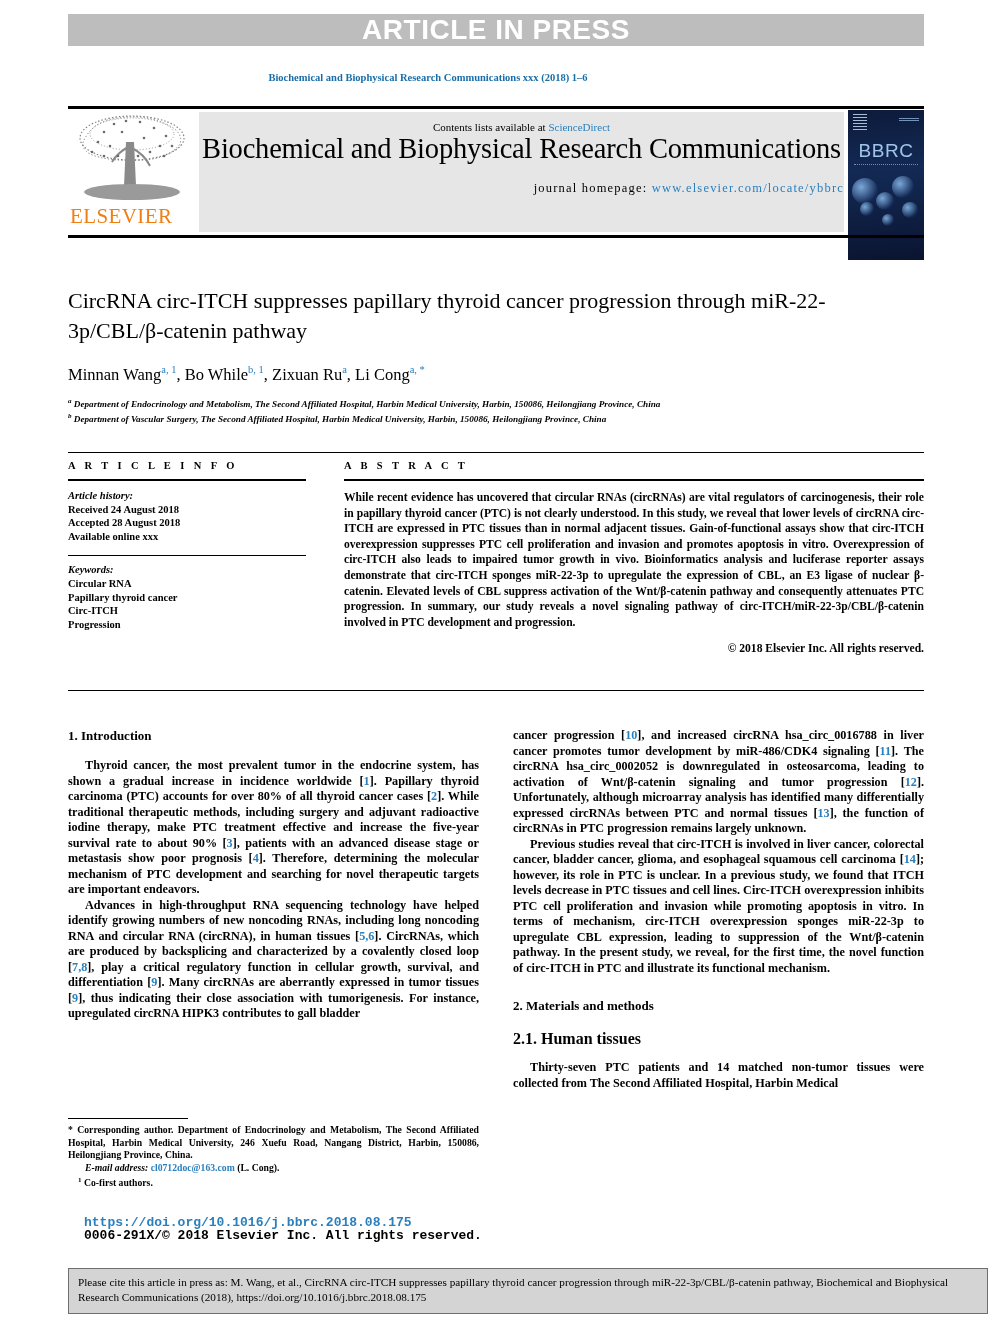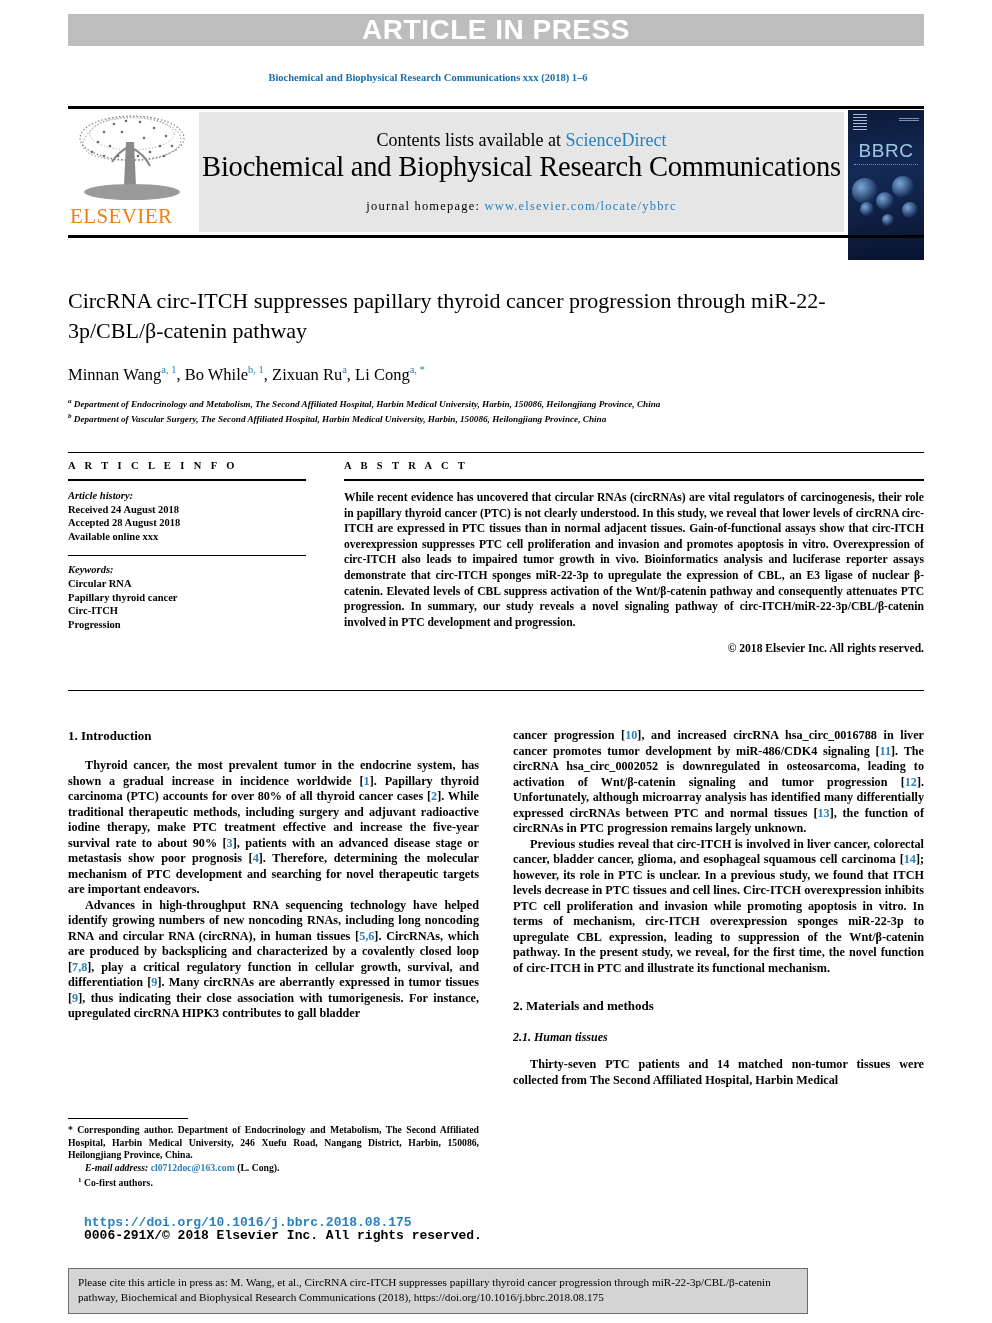--- a/index.html
+++ b/index.html
@@ -99,36 +99,37 @@
   .center-band {
     position: absolute;
     left: 131px;
     top: 6px;
     width: 645px;
     height: 120px;
     background: #e6e6e6;
     text-align: center;
   }
   .contents-line {
-    padding-top: 18px;
-    font-size: 18px;
+    padding-top: 9px;
+    font-size: 11px;
     font-family: "Liberation Serif", serif;
   }
   .sd-link { color: #2a7fbd; }
   .journal-title {
     margin-top: 0;
     font-size: 28.5px;
     font-family: "Liberation Serif", serif;
     letter-spacing: -0.2px;
   }
   .homepage-line {
     margin-top: 16px;
     font-size: 12.5px;
     letter-spacing: 1.2px;
     font-family: "Liberation Serif", serif;
+    text-align: right;
   }
   .homepage-url { color: #2a7fbd; }
   .cover-thumb {
     position: absolute;
     left: 780px;
     top: 4px;
     width: 76px;
     height: 150px;
     background: linear-gradient(175deg, #0d1a3a 0%, #132a55 40%, #0a1430 100%);
     overflow: hidden;
@@ -300,23 +301,22 @@
   }
   .bcol-left { left: 0; }
   .bcol-right { left: 445px; }
   .h-num {
     font-size: 13px;
     font-weight: bold;
     font-family: "Liberation Serif", serif;
     margin: 0 0 14px 0;
   }
   .h-sub {
-    font-size: 12px;
-    font-weight: bold;
-    font-style: italic;
+    font-size: 16px;
+    font-weight: bold;
     font-family: "Liberation Serif", serif;
     margin: 16px 0 12px 0;
   }
   .h-num2 {
     font-size: 13px;
     font-weight: bold;
     font-family: "Liberation Serif", serif;
     margin: 22px 0 14px 0;
   }
   p.para {
@@ -364,21 +364,21 @@
     font-family: Liberation Mono, monospace;
     margin-left: 16px;
   }
   .doi-link { color: #2a7fbd; }
 
   
   .cite-box {
     position: absolute;
     left: 68px;
     top: 1268px;
-    width: 740px;
+    width: 920px;
     height: 46px;
     border: 1.5px solid #6f6f6f;
     background: #d4d4d4;
     box-sizing: border-box;
     padding: 6px 9px 0 9px;
   }
   .cite-text {
     font-size: 11.2px;
     line-height: 15px;
     font-family: "Liberation Serif", serif;

